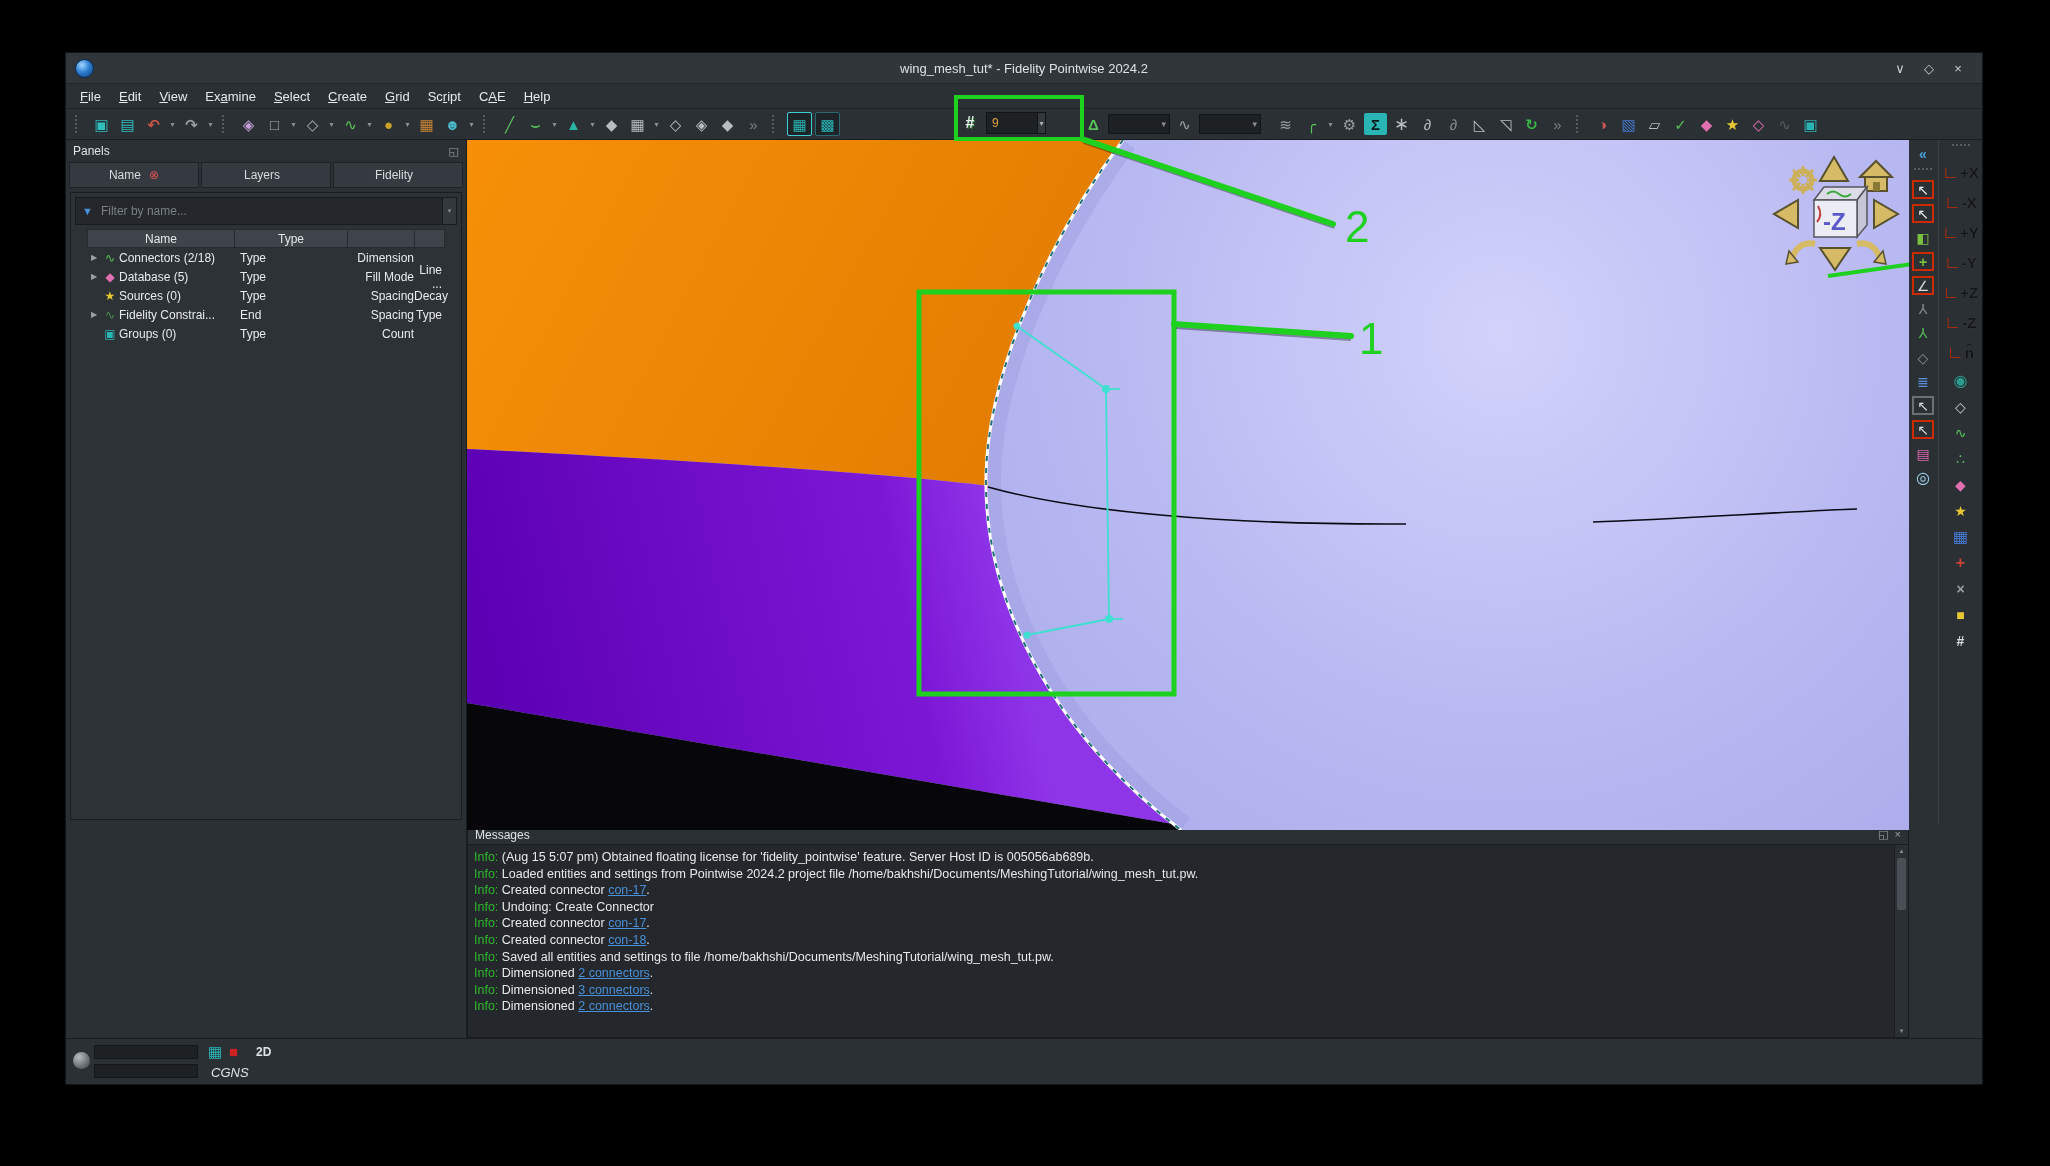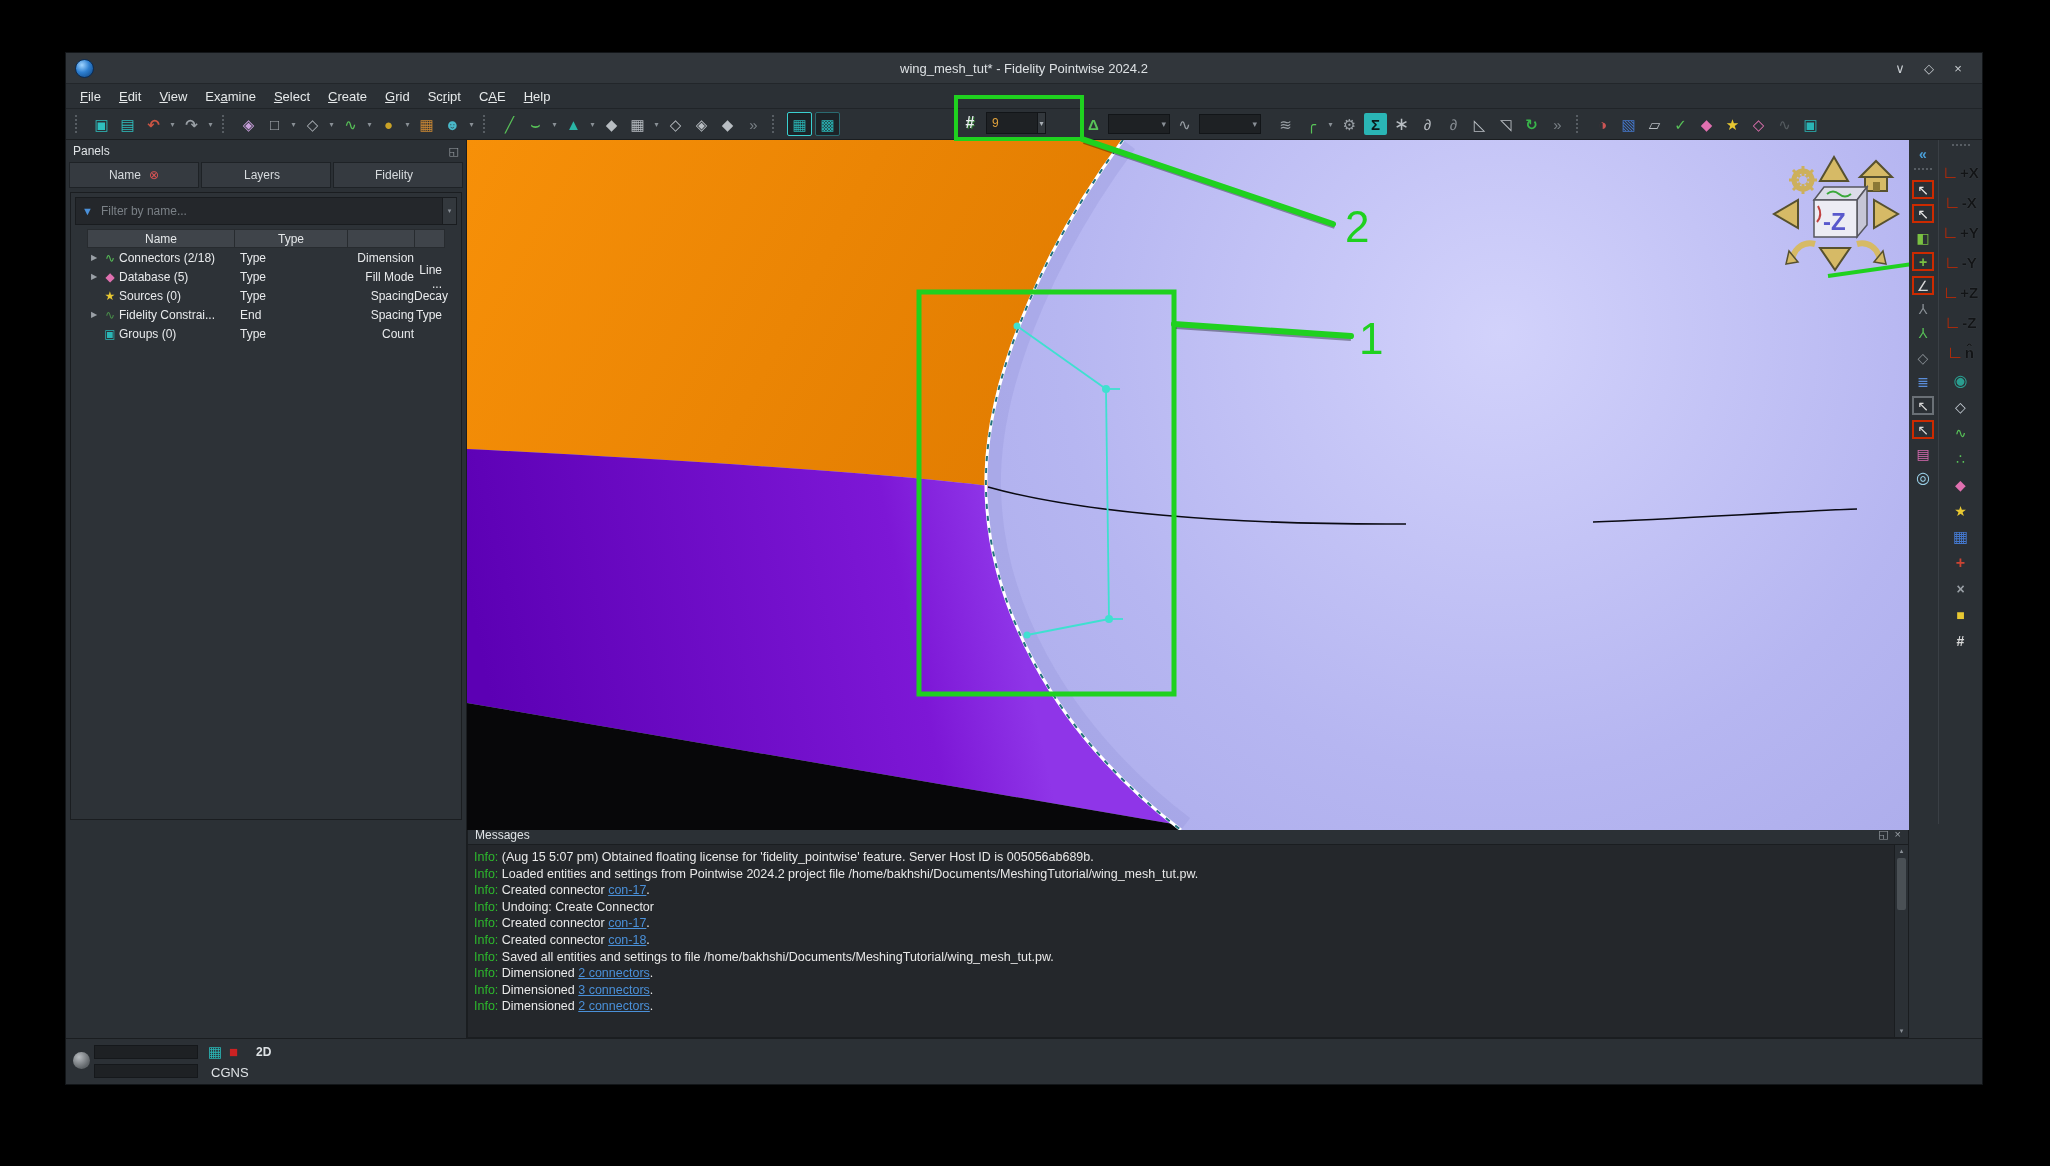--- a/index.html
+++ b/index.html
@@ -122,21 +122,21 @@
   
   .statusbar{height:45px;flex:0 0 auto;background:#2b3035;border-top:1px solid #1a1d20;
              position:relative;}
   .st-sphere{position:absolute;left:7px;top:13px;width:17px;height:17px;border-radius:50%;
              background:radial-gradient(circle at 35% 30%,#b8bcc0,#5e6367 70%);}
   .st-bar{position:absolute;left:28px;width:102px;height:12px;background:#1e2124;
           border:1px solid #15181b;}
   .st-grid{position:absolute;left:142px;top:4px;font-size:15px;color:#2ab5b5;}
   .st-cube{position:absolute;left:163px;top:4px;font-size:15px;color:#cc2222;}
   .st-2d{position:absolute;left:190px;top:6px;font-size:12px;font-weight:bold;color:#dfe3e6;}
-  .st-cgns{position:absolute;left:145px;top:26px;font-size:13px;color:#dfe3e6;}
+  .st-cgns{position:absolute;left:145px;top:26px;font-size:13px;color:#dfe3e6;font-style:italic;}
   
   .overlay{position:absolute;left:0;top:0;width:2050px;height:1166px;pointer-events:none;z-index:50;}
 </style>
 </head>
 <body>
 
 <div class="window">
 
   <div class="titlebar">
     <span class="app-icon"></span>

